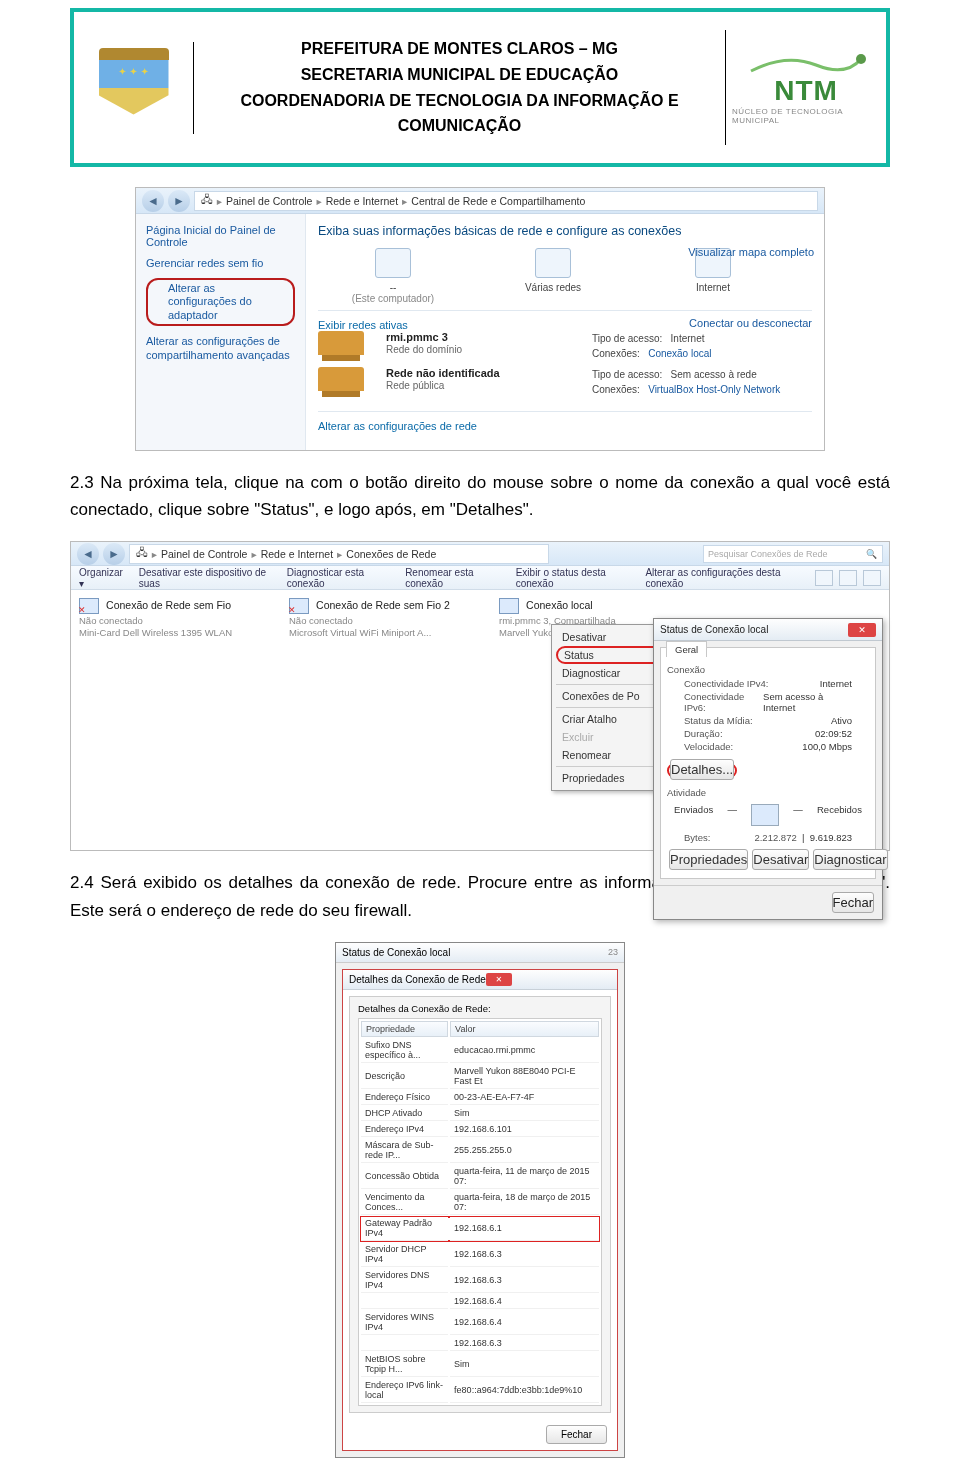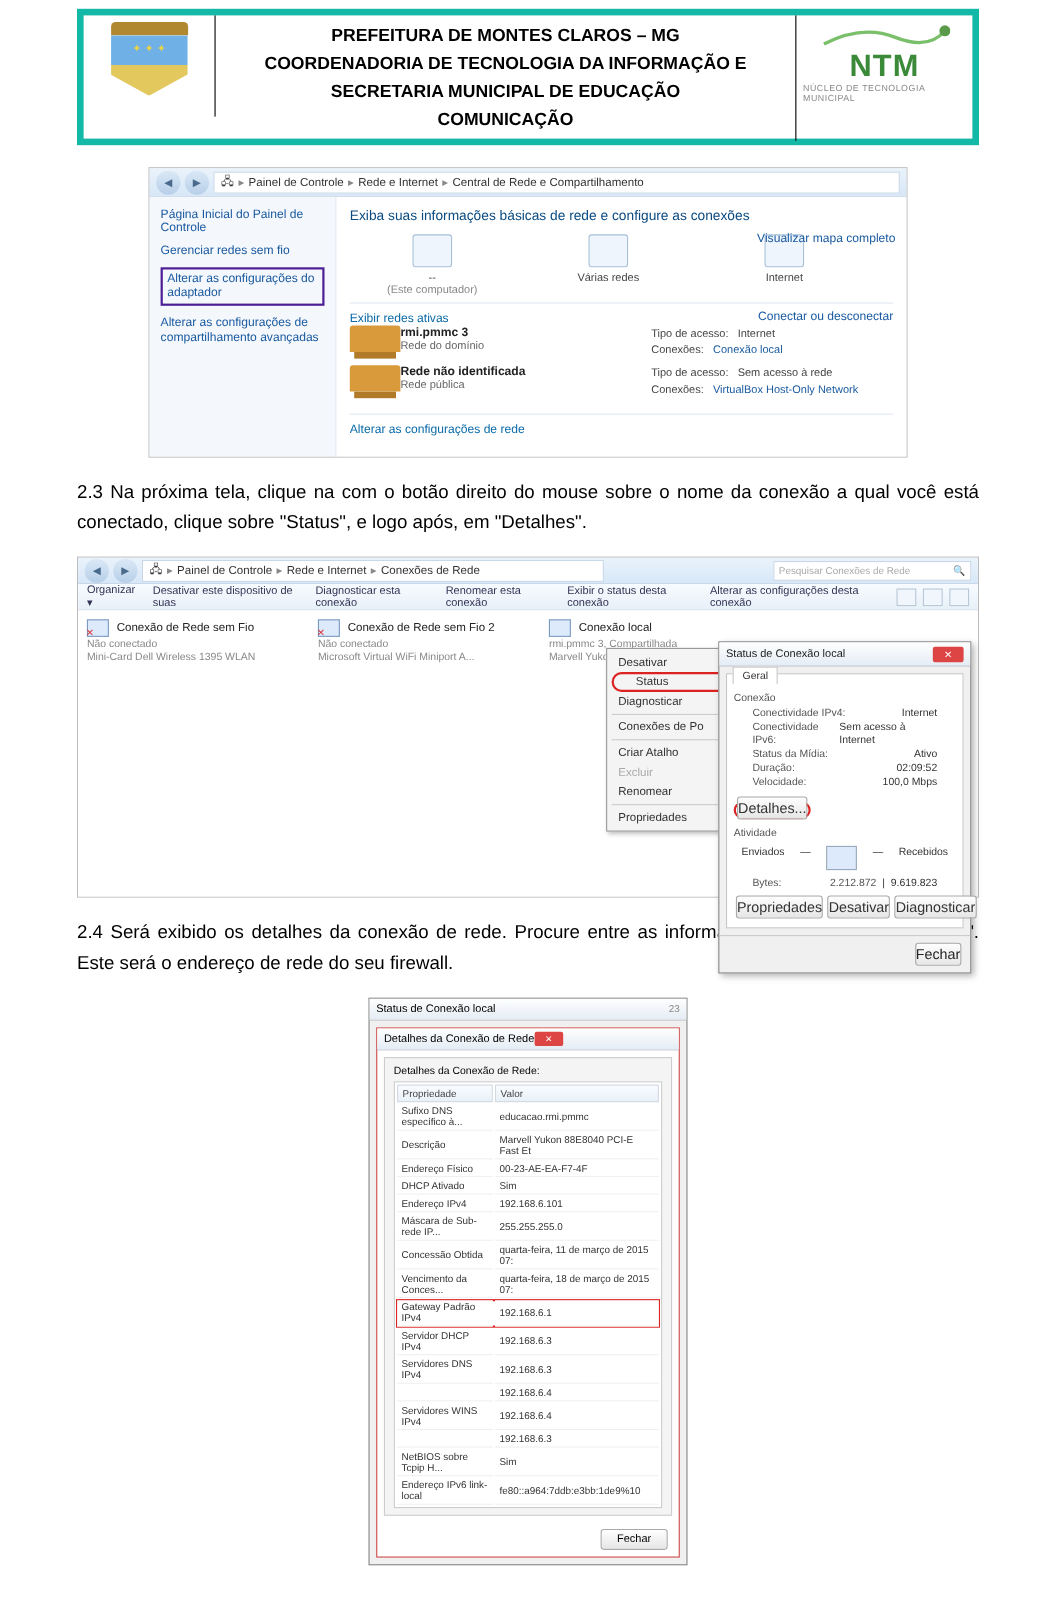--- a/index.html
+++ b/index.html
@@ -1,18 +1,18 @@
 <!DOCTYPE html>
 <html><head>
 <meta charset="utf-8">
 <style>
   *{box-sizing:border-box;margin:0;padding:0}
   body{background:#fff;font-family:Arial,Helvetica,sans-serif;color:#000;width:960px;margin:0 auto}
   
-  .doc-header{border:6px solid #14b8a6;margin:8px 70px 20px 70px;display:flex;align-items:flex-start;height:124px}
+  .doc-header{border:4px solid #14b8a6;margin:8px 70px 20px 70px;display:flex;align-items:center;height:159px}
   .doc-header .cell{border-right:1px solid #000;display:flex;align-items:center;justify-content:center;padding:6px}
   .doc-header .logo-cell{width:120px}
   .doc-header .title-cell{flex:1;flex-direction:column;text-align:center;font-weight:bold;font-size:16px;line-height:1.6}
   .doc-header .ntm-cell{width:160px;border-right:none;flex-direction:column}
   .shield{width:70px;height:80px;position:relative}
   .shield-top{width:70px;height:12px;background:#b08830;border-radius:4px 4px 0 0}
   .shield-body{width:70px;height:55px;background:linear-gradient(180deg,#6fb0e6 0%,#6fb0e6 50%,#e3c85e 50%,#e3c85e 100%);clip-path:polygon(0 0,100% 0,100% 65%,50% 100%,0 65%);position:relative}
   .shield-body::before{content:"✦ ✦ ✦";position:absolute;top:6px;left:0;right:0;text-align:center;color:#e7d24b;font-size:10px}
   .ntm-logo{font-size:28px;font-weight:bold;color:#3a8a3a;letter-spacing:1px}
   .ntm-sub{font-size:8px;color:#888;letter-spacing:0.5px}
@@ -27,31 +27,31 @@
   
   .s1{width:690px}
   .s1-titlebar{height:26px;background:linear-gradient(#eaf3fb,#d7e7f7);border-bottom:1px solid #c8d8e8;display:flex;align-items:center;padding:0 6px;gap:4px}
   .round-btn{width:22px;height:22px;border-radius:50%;background:linear-gradient(#dbe9f7,#b7cfe8);display:flex;align-items:center;justify-content:center;color:#4a6b8c;font-size:12px}
   .crumb{background:#fff;border:1px solid #c8d8e8;height:20px;flex:1;display:flex;align-items:center;padding:0 6px;gap:4px;font-size:10.5px;color:#333}
   .crumb .sep{color:#888}
   .s1-body{display:flex}
   .s1-side{width:170px;background:#f4f7fb;padding:10px 10px;border-right:1px solid #e0e8f0}
   .s1-side .hd{color:#1a5aa0;font-size:11px;margin-bottom:8px}
   .s1-side .lnk{color:#1a5aa0;font-size:11px;margin-bottom:8px;display:block;line-height:1.3}
-  .s1-side .circled{border:2px solid #4c1d95;border-radius:0;padding:2px 4px;color:#1a5aa0;display:inline-block;line-height:1.2}
+  .s1-side .circled{border:2px solid #b91c1c;border-radius:12px;padding:2px 20px;color:#1a5aa0;display:inline-block;line-height:1.2}
   .s1-main{flex:1;padding:10px 12px;background:#fff}
   .s1-main .title{font-size:12.5px;color:#0a4a80;margin-bottom:10px}
   .net-icons{display:flex;gap:70px;align-items:flex-start;margin-left:30px;margin-bottom:6px}
   .net-icons .it{display:flex;flex-direction:column;align-items:center;font-size:10px;width:90px;color:#444}
   .net-icons .ic{width:36px;height:30px;border:1px solid #a8c0d8;border-radius:3px;background:#eef5fc;margin-bottom:4px}
   .globe{border-radius:50%}
   .s1-main-row{border-top:1px solid #e0e8f0;padding:8px 0;position:relative}
   .s1-main-row .rtitle{color:#0a6aa8;font-size:11px;margin-bottom:6px}
   .conn-link{color:#1a5aa0;text-decoration:none}
-  .net-item{display:flex;gap:0;align-items:flex-start;margin-bottom:6px}
+  .net-item{display:flex;gap:22px;align-items:flex-start;margin-bottom:6px}
   .bench{width:46px;height:24px;background:#d89a3a;border-radius:3px 3px 0 0;position:relative}
   .bench::after{content:"";position:absolute;bottom:-6px;left:4px;right:4px;height:6px;background:#b07a28}
   .net-info{flex:1}
   .net-info b{font-size:11px}
   .net-info .sub{color:#666;font-size:10px}
   .net-meta{width:220px;font-size:10px;color:#444;line-height:1.5}
   .net-meta a{color:#1a5aa0}
   
   .s2{width:820px;position:relative}
   .s2-bar{height:24px;background:linear-gradient(#eaf3fb,#d7e7f7);border-bottom:1px solid #c8d8e8;display:flex;align-items:center;padding:0 6px;gap:4px}
@@ -63,21 +63,21 @@
   .conn-grid{display:flex;gap:30px}
   .conn-col{width:180px}
   .conn-col .nm{font-size:10.5px;color:#222}
   .conn-col .st{font-size:9.5px;color:#888}
   .icon-net{display:inline-block;width:20px;height:16px;border:1px solid #7a9ac0;background:#dceafc;margin-right:4px;vertical-align:middle;position:relative}
   .icon-net.x::after{content:"✕";position:absolute;left:-2px;bottom:-2px;font-size:9px;color:#d33}
   
   .ctx{position:absolute;left:480px;top:34px;background:#f4f4f4;border:1px solid #999;box-shadow:2px 2px 4px rgba(0,0,0,.25);width:120px;font-size:10.5px;padding:3px 0}
   .ctx .mi{padding:3px 10px;color:#333}
   .ctx .sep{height:1px;background:#ccc;margin:2px 4px}
-  .ctx .circled{border:2px solid #d22;border-radius:10px;margin:0 4px;padding:1px 20px}
+  .ctx .circled{border:2px solid #d22;border-radius:10px;margin:0 4px;padding:1px 6px}
   
   .dlg{position:absolute;right:6px;top:28px;width:230px;background:#f0f0f0;border:1px solid #888;box-shadow:2px 2px 6px rgba(0,0,0,.3);font-size:10px}
   .dlg-title{height:22px;background:linear-gradient(#fefefe,#e4ecf4);border-bottom:1px solid #c0c8d0;display:flex;align-items:center;padding:0 6px;justify-content:space-between}
   .dlg-title .x{width:28px;height:14px;background:#d44;color:#fff;text-align:center;font-size:9px;border-radius:2px;line-height:14px}
   .dlg-tab{background:#fff;border:1px solid #c8c8c8;margin:6px;padding:6px;font-size:9.5px;color:#333}
   .dlg-tab .lbl{display:inline-block;background:#fff;border:1px solid #c8c8c8;border-bottom:none;padding:2px 8px;position:relative;top:-13px;left:-1px}
   .kv{display:flex;justify-content:space-between;margin:2px 17px}
   .kv span:first-child{color:#555}
   .dlg .btn{display:inline-block;border:1px solid #aaa;background:linear-gradient(#fefefe,#e6e6e6);padding:2px 0;border-radius:3px;font-size:13px;margin:2px}
   .dlg .circled-btn{border:2px solid #d22;border-radius:10px;padding:0}
@@ -106,22 +106,22 @@
 
 <div class="doc-header">
   <div class="cell logo-cell">
     <div class="shield">
       <div class="shield-top"></div>
       <div class="shield-body"></div>
     </div>
   </div>
   <div class="cell title-cell">
     <div>PREFEITURA DE MONTES CLAROS – MG</div>
+    <div>SECRETARIA MUNICIPAL DE EDUCAÇÃO</div>
     <div>COORDENADORIA DE TECNOLOGIA DA INFORMAÇÃO E</div>
-    <div>SECRETARIA MUNICIPAL DE EDUCAÇÃO</div>
     <div>COMUNICAÇÃO</div>
   </div>
   <div class="cell ntm-cell">
     <div class="ntm-cable">
       <svg viewBox="0 0 120 24">
           <path d="M5 20 Q40 2 70 14 T115 8" stroke="#7abf6a" stroke-width="3" fill="none"></path>
           <circle cx="115" cy="8" r="5" fill="#5a9a4a"></circle>
         </svg>
     </div>
     <div class="ntm-logo">NTM</div>

